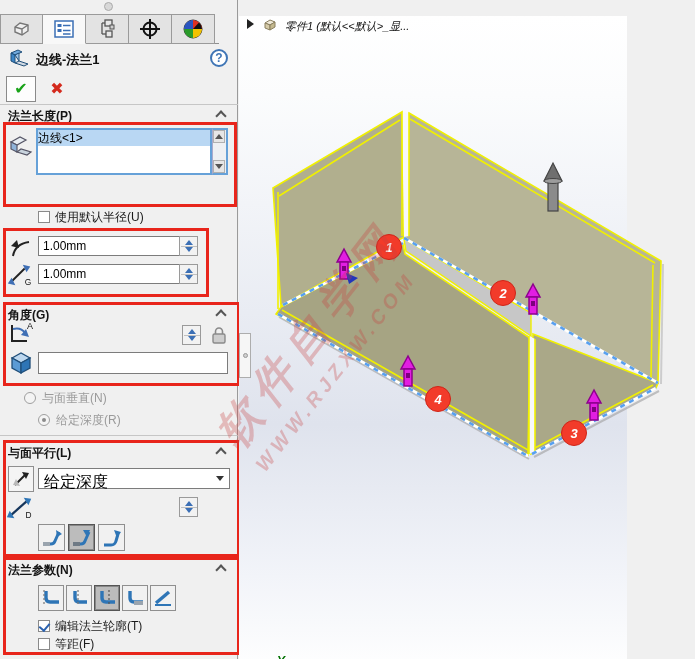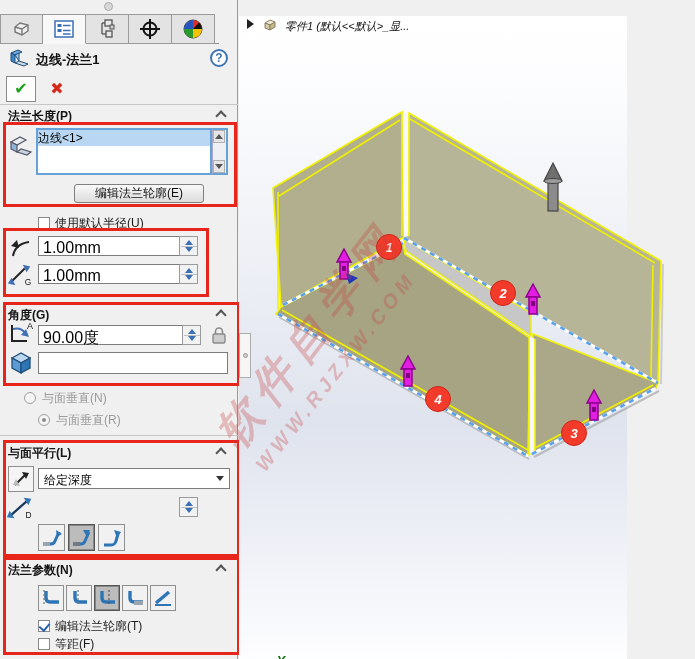--- a/index.html
+++ b/index.html
@@ -37,34 +37,34 @@
   .sb-btn { position:absolute; left:0; width:12px; height:13px; background:#e6e6e6; border:1px solid #b0b0b0; }
   .tri-up { width:0; height:0; border-left:4px solid transparent; border-right:4px solid transparent; border-bottom:5px solid #555; margin:3px auto; }
   .tri-down { width:0; height:0; border-left:4px solid transparent; border-right:4px solid transparent; border-top:5px solid #555; margin:3px auto; }
 
   .panel-btn { position:absolute; left:74px; top:184px; width:130px; height:19px; background:linear-gradient(#f9f9f9,#dcdcdc); border:1px solid #7f7f7f; border-radius:3px; font-size:12px; color:#111; text-align:center; line-height:17px; }
 
   .chk-row { position:absolute; font-size:12px; color:#1a1a1a; }
   .chk-box { display:inline-block; width:12px; height:12px; background:#fff; border:1px solid #8a8a8a; vertical-align:-2px; margin-right:5px; position:relative; }
   .chk-box.checked::after { content:""; position:absolute; left:2px; top:0px; width:5px; height:8px; border-right:2px solid #2b62b0; border-bottom:2px solid #2b62b0; transform:rotate(40deg); }
 
-  .field { position:absolute; background:#fff; border:1px solid #7c7c7c; font-size:16px; color:#000; padding:2px 0 0 4px; }
+  .field { position:absolute; background:#fff; border:1px solid #7c7c7c; font-size:12px; color:#000; padding:2px 0 0 4px; }
   .spin { position:absolute; width:19px; background:#f2f2f2; border:1px solid #9a9a9a; }
   .spin::before, .spin::after { content:""; position:absolute; left:5px; width:0; height:0; border-left:4px solid transparent; border-right:4px solid transparent; }
   .spin::before { top:3px; border-bottom:5px solid #3b6fb5; }
   .spin::after { bottom:3px; border-top:5px solid #3b6fb5; }
   .spin-mid { position:absolute; left:1px; top:50%; width:16px; height:1px; background:#c0c0c0; }
 
   .icon-cell { position:absolute; width:28px; height:26px; }
 
   .radio-row { position:absolute; font-size:12px; color:#9a9a9a; }
   .radio { display:inline-block; width:12px; height:12px; border:1px solid #9f9f9f; border-radius:50%; background:#f4f4f4; vertical-align:-2px; margin-right:6px; position:relative; }
   .radio.sel::after { content:""; position:absolute; left:3px; top:3px; width:4px; height:4px; border-radius:50%; background:#8b8b8b; }
 
-  .dropdown { position:absolute; left:38px; top:468px; width:192px; height:21px; background:#fff; border:1px solid #7c7c7c; font-size:12px; padding:3px 0 0 5px; color:#000; }
+  .dropdown { position:absolute; left:38px; top:468px; width:192px; height:21px; background:#fff; border:1px solid #7c7c7c; font-size:16px; padding:3px 0 0 5px; color:#000; }
   .dd-arrow { position:absolute; right:5px; top:7px; width:0; height:0; border-left:4px solid transparent; border-right:4px solid transparent; border-top:5px solid #333; }
 
   .tool-btn { position:absolute; width:27px; height:27px; background:#f1f1f1; border:1px solid #8f8f8f; display:flex; align-items:center; justify-content:center; }
   .tool-btn.pressed { background:#bcbcbc; border:1px solid #555; box-shadow:inset 0 0 0 1px #888; }
   .tool-btn.small { width:26px; height:26px; }
 
   
   #viewport { position:absolute; left:239px; top:16px; width:388px; height:659px;
     background:linear-gradient(180deg,#ffffff 0%,#fbfcfd 12%,#e9ecf3 45%,#dfe3ed 62%,#f2f4f9 85%,#ffffff 100%);font-style:italic; }
   .tree-row { position:absolute; left:0; top:0; width:456px; height:18px; font-size:11px; color:#111; }
@@ -170,23 +170,22 @@
     </div>
     <div class="scrollbar">
       <div class="sb-btn" style="top:0">
           <div class="tri-up"></div>
         </div>
       <div class="sb-btn" style="bottom:0">
           <div class="tri-down"></div>
         </div>
     </div>
 
-    <div class="panel-btn">编辑法兰轮廓(E)</div>
-
-    <div class="chk-row" style="left:38px; top:209px;margin-top:6px;">
+
+    <div class="chk-row" style="left:38px; top:209px;">
       <span class="chk-box"></span><span>使用默认半径(U)</span>
     </div>
 
     <div class="redbox" style="left:3px; top:228px; width:206px; height:69px;"></div>
 
     <svg class="icon-cell" style="left:7px; top:235px;" width="28" height="24" viewBox="0 0 28 24">
       <path d="M6 20 Q8 8 22 6" fill="none" stroke="#222" stroke-width="2"></path>
       <path d="M4 10 L10 4 L12 12 Z" fill="#222"></path>
     </svg>
     <div class="field" style="left:38px; top:236px; width:142px; height:20px;">1.00mm</div>
@@ -208,41 +207,40 @@
     <div class="redbox" style="left:3px; top:302px; width:237px; height:84px;"></div>
     <div class="sec-header" style="top:307px">角度(G)</div>
     <div class="caret" style="top:311px"></div>
 
     <svg class="icon-cell" style="left:7px; top:321px;" width="28" height="26" viewBox="0 0 28 26">
       <path d="M5 4 L5 20 L20 20" fill="none" stroke="#222" stroke-width="2"></path>
       <path d="M6 8 Q14 6 18 12" fill="none" stroke="#3f6fb5" stroke-width="2"></path>
       <path d="M19 8 L22 16 L14 14 Z" fill="#3f6fb5"></path>
       <text x="20" y="8" font-size="9" fill="#111">A</text>
     </svg>
-    <div class="field" style="left:38px; top:325px; width:145px; height:20px;">90.00度</div>
     <div class="spin" style="left:182px; top:325px; height:20px;">
         <div class="spin-mid"></div>
       </div>
     <svg style="position:absolute; left:210px; top:325px;" width="18" height="20" viewBox="0 0 18 20">
       <rect x="3" y="9" width="12" height="9" rx="1.5" fill="#cdcdcd" stroke="#8a8a8a" stroke-width="1.4"></rect>
       <path d="M5.5 9 V6.5 A3.5 3.5 0 0 1 12.5 6.5 V9" fill="none" stroke="#8a8a8a" stroke-width="1.6"></path>
     </svg>
 
     <svg class="icon-cell" style="left:7px; top:350px;" width="26" height="26" viewBox="0 0 26 26">
       <path d="M4 8 L13 3 L22 8 L13 13 Z" fill="#bcd7ef" stroke="#1f4e79" stroke-width="1.3"></path>
       <path d="M4 8 L13 13 L13 23 L4 18 Z" fill="#5b9bd5" stroke="#1f4e79" stroke-width="1.3"></path>
       <path d="M13 13 L22 8 L22 18 L13 23 Z" fill="#2e75b6" stroke="#1f4e79" stroke-width="1.3"></path>
     </svg>
     <div class="field" style="left:38px; top:352px; width:190px; height:22px;"></div>
 
     <div class="radio-row" style="left:24px; top:390px;">
       <span class="radio"></span><span>与面垂直(N)</span>
     </div>
     <div class="radio-row" style="left:38px; top:412px;">
-      <span class="radio sel"></span><span>与面垂直(R)</span>
+      <span class="radio sel"></span><span>给定深度(R)</span>
     </div>
 
     <div class="hdivider" style="top:435px"></div>
 
     <div class="redbox" style="left:3px; top:440px; width:237px; height:117px;"></div>
     <div class="sec-header" style="top:445px">与面平行(L)</div>
     <div class="caret" style="top:449px"></div>
 
     <div class="tool-btn small" style="left:8px; top:466px; background:#f4f4f4;">
       <svg width="20" height="20" viewBox="0 0 20 20">

